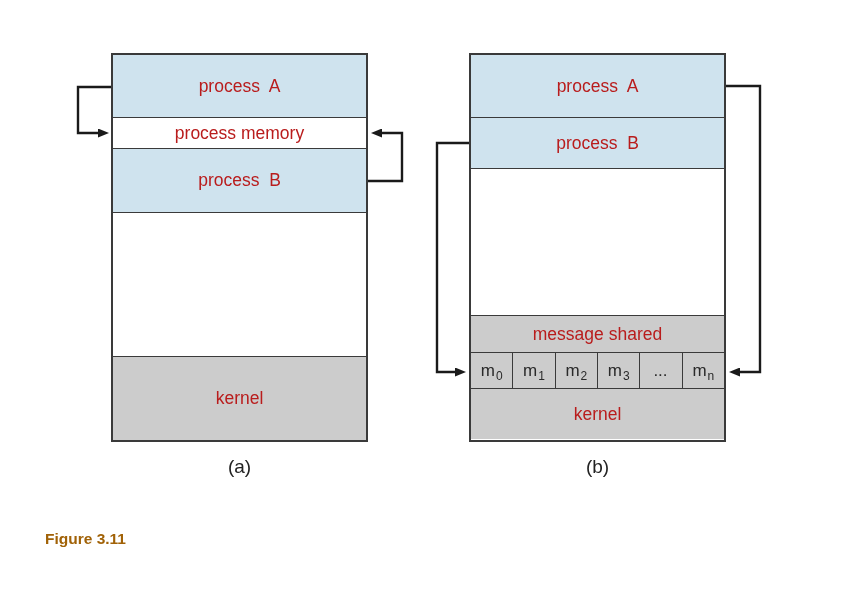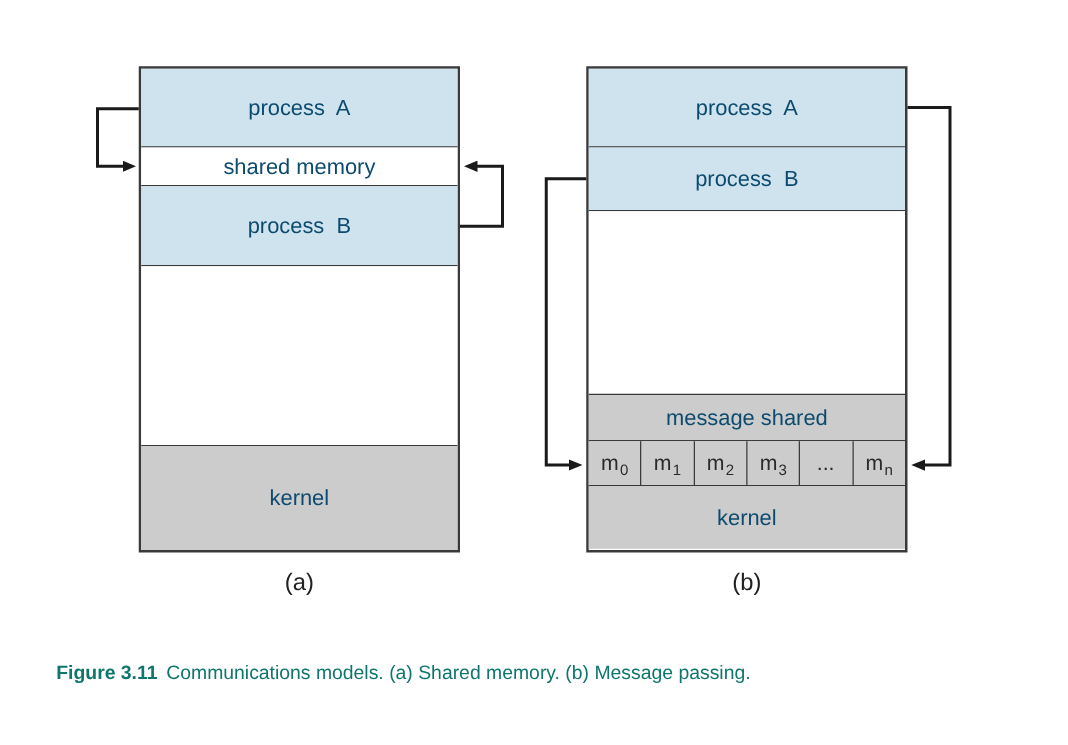--- a/index.html
+++ b/index.html
@@ -29,21 +29,21 @@
   }
   .diagram-a { left: 111px; }
   .diagram-b { left: 469px; }
   .band {
     box-sizing: border-box;
     display: flex;
     align-items: center;
     justify-content: center;
     font-size: 17.5px;
     white-space: pre;
-    color: #0c4a6e;
+    color: #b91c1c;
     flex: 0 0 auto;
   }
   .band.divider { border-bottom: 1.5px solid #3a3a3a; }
   .blue { background: #cfe3ee; }
   .gray { background: #cccccc; }
   .white { background: #ffffff; }
   
   .a-process-a { height: 63px; }
   .a-shared    { height: 31px; }
   .a-process-b { height: 64px; }
@@ -94,38 +94,38 @@
     position: absolute;
     left: 0;
     top: 0;
     pointer-events: none;
   }
   .caption {
     position: absolute;
     left: 45px;
     top: 530px;
     font-size: 15.5px;
-    color: #0f766e;
+    color: #a16207;
     display: flex;
-    gap: 7px;
+    gap: 31px;
     white-space: pre;
   }
   .caption .fig-label { font-weight: 700; }
 </style>
 </head>
 <body>
 
 <div class="canvas">
 
   <div class="diagram-box diagram-a">
     <div class="band blue divider a-process-a">
       <span>process  A</span>
     </div>
     <div class="band white divider a-shared">
-      <span>shared memory</span>
+      <span>process memory</span>
     </div>
     <div class="band blue divider a-process-b">
       <span>process  B</span>
     </div>
     <div class="band white divider a-spacer"></div>
     <div class="band gray a-kernel">
       <span>kernel</span>
     </div>
   </div>
   <div class="sub-label sub-label-a">(a)</div>
@@ -180,16 +180,15 @@
       </marker>
     </defs>
     <polyline points="111,87 78,87 78,133 99,133" fill="none" stroke="#1a1a1a" stroke-width="2.4" marker-end="url(#arrowhead)"></polyline>
     <polyline points="368,181 402,181 402,133 381,133" fill="none" stroke="#1a1a1a" stroke-width="2.4" marker-end="url(#arrowhead)"></polyline>
     <polyline points="726,86 760,86 760,372 739,372" fill="none" stroke="#1a1a1a" stroke-width="2.4" marker-end="url(#arrowhead)"></polyline>
     <polyline points="469,143 437,143 437,372 456,372" fill="none" stroke="#1a1a1a" stroke-width="2.4" marker-end="url(#arrowhead)"></polyline>
   </svg>
 
   <div class="caption">
     <span class="fig-label">Figure 3.11</span>
-    <span>Communications models. (a) Shared memory. (b) Message passing.</span>
   </div>
 
 </div>
 
 </body></html>

